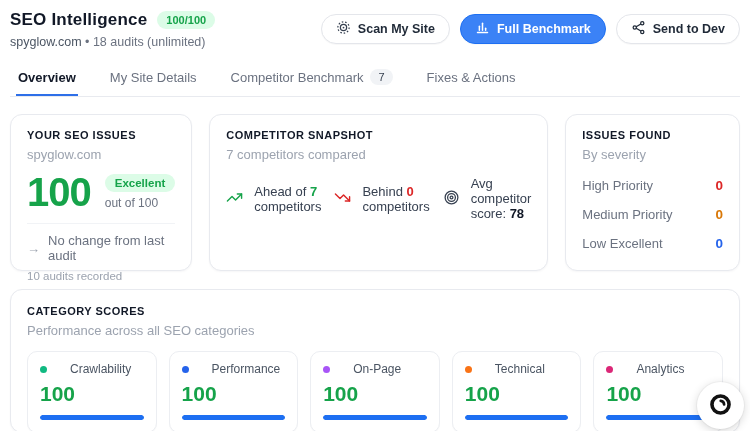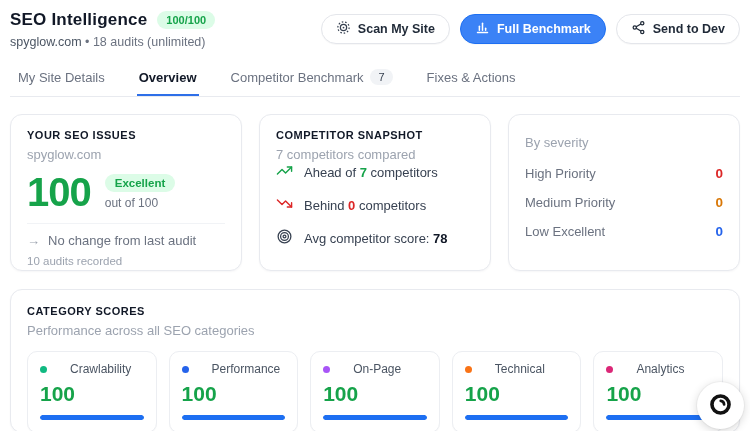--- a/index.html
+++ b/index.html
@@ -45,21 +45,21 @@
   .score-side { display: flex; flex-direction: column; align-items: flex-start; gap: 4px; padding-top: 2px; }
   .rating-pill { background: #dcfce7; color: #16a34a; font-size: 11.5px; font-weight: 600;
     padding: 3px 10px; border-radius: 999px; }
   .out-of { font-size: 12px; color: #6b7280; }
   .divider { border-top: 1px solid #f1f3f6; margin: 11px 0 9px; }
   .change-row { font-size: 13px; color: #6b7280; display: flex; align-items: center; gap: 8px; }
   .change-arrow { color: #9ca3af; font-size: 13px; }
   .audits-recorded { font-size: 11.5px; color: #9ca3af; margin-top: 7px; }
 
   
-  .snap-rows { display: flex; flex-direction: column; gap: 13px; }
+  .snap-rows { margin-top: 14px; display: flex; gap: 13px; }
   .snap-row { display: flex; align-items: center; gap: 11px; font-size: 13px; color: #374151; }
   .snap-row b { font-weight: 700; }
 
   
   .issue-rows { margin-top: 16px; display: flex; flex-direction: column; gap: 14px; }
   .issue-row { display: flex; justify-content: space-between; align-items: center;
     font-size: 13px; color: #6b7280; }
   .issue-count { font-weight: 700; font-size: 13.5px; }
 
   
@@ -126,25 +126,25 @@
             <line x1="8.3" y1="10.7" x2="15.7" y2="6.3"></line>
               <line x1="8.3" y1="13.3" x2="15.7" y2="17.7"></line>
           </svg>
         </span>
         <span>Send to Dev</span>
       </button>
     </div>
   </div>
 
   <div class="tabs">
+    <button class="tab active">
+      <span>Overview</span>
+    </button>
     <button class="tab">
       <span>My Site Details</span>
-    </button>
-    <button class="tab active">
-      <span>Overview</span>
     </button>
     <button class="tab">
       <span>Competitor Benchmark</span>
       <span class="tab-badge">7</span>
     </button>
     <button class="tab">
       <span>Fixes &amp; Actions</span>
     </button>
   </div>
 
@@ -203,20 +203,21 @@
             </svg>
           </span>
           <span>
             <span>Avg competitor score: </span><b style="color: rgb(17, 24, 39);">78</b><span></span>
           </span>
         </div>
       </div>
     </div>
 
     <div class="card">
+      <div class="card-title">ISSUES FOUND</div>
       <div class="card-sub">By severity</div>
       <div class="issue-rows">
         <div class="issue-row">
           <span>High Priority</span>
           <span class="issue-count" style="color: rgb(220, 38, 38);">0</span>
         </div>
         <div class="issue-row">
           <span>Medium Priority</span>
           <span class="issue-count" style="color: rgb(217, 119, 6);">0</span>
         </div>

